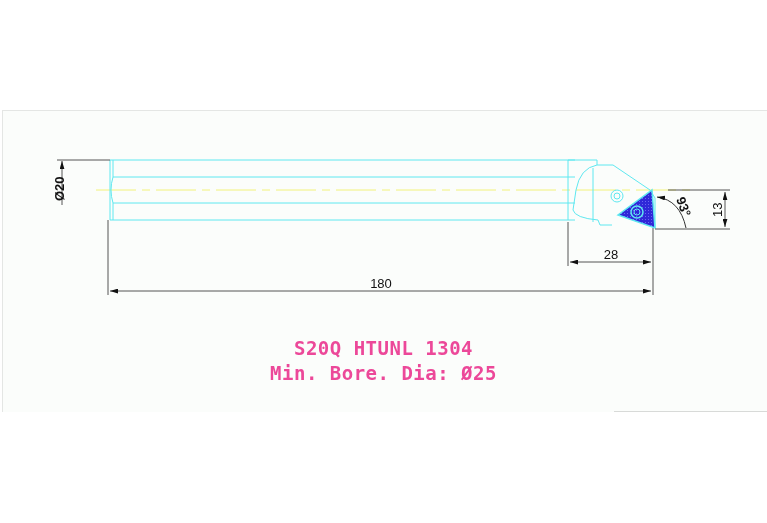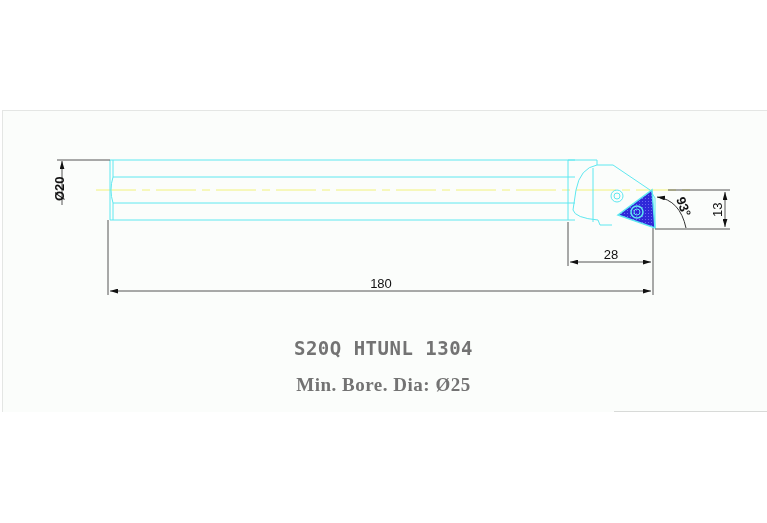--- a/index.html
+++ b/index.html
@@ -1,22 +1,22 @@
 <!DOCTYPE html>
 <html><head>
   <meta charset="utf-8">
   <style>
     html, body { margin: 0; padding: 0; background: #ffffff; }
     body { width: 767px; height: 523px; position: relative; overflow: hidden; font-family: "DejaVu Sans", sans-serif; }
     .sheet { position: absolute; left: 2px; top: 110px; width: 765px; height: 301px; background: #fbfdfb; border-top: 1px solid #e4e6e4; border-left: 1px solid #e4e6e4; }
     .sheet-bottom { position: absolute; left: 614px; top: 411px; width: 153px; height: 1px; background: #d8dad8; }
     svg.drawing { position: absolute; left: 0; top: 0; }
-    .caption { position: absolute; left: 0; width: 767px; text-align: center; color: #737373; font-family: "DejaVu Sans Mono", monospace; font-weight: bold; font-size: 19px; letter-spacing: 0.5px; }
+    .caption { position: absolute; left: 0; width: 767px; text-align: center; color: #ec4899; font-family: "DejaVu Sans Mono", monospace; font-weight: bold; font-size: 19px; letter-spacing: 0.5px; }
     .caption.l1 { top: 337px; }
-    .caption.l2 { top: 374px; font-family: Liberation Serif, serif; }
+    .caption.l2 { top: 362px; }
     .dim { font-family: "Liberation Sans", sans-serif; font-size: 13px; fill: #111; }
   </style>
 </head>
 <body>
 
 <div class="sheet"></div>
 <div class="sheet-bottom"></div>
 
 <svg class="drawing" width="767" height="523" viewBox="0 0 767 523">
   <defs>

